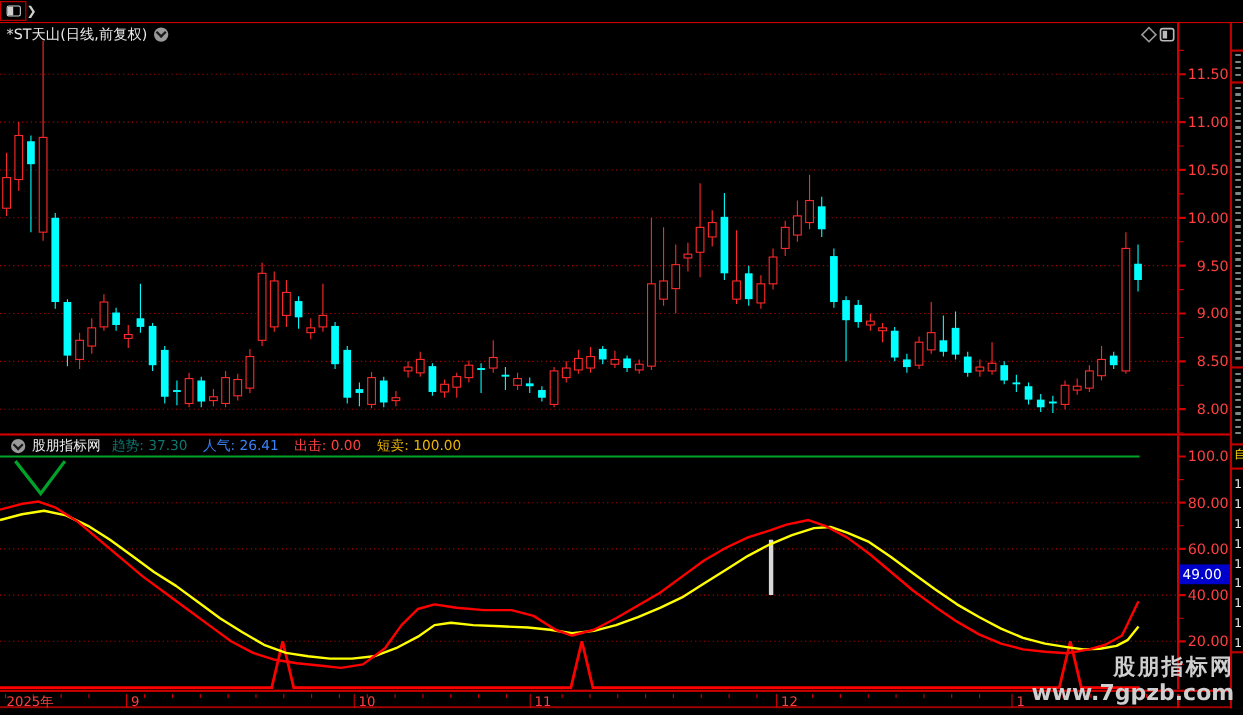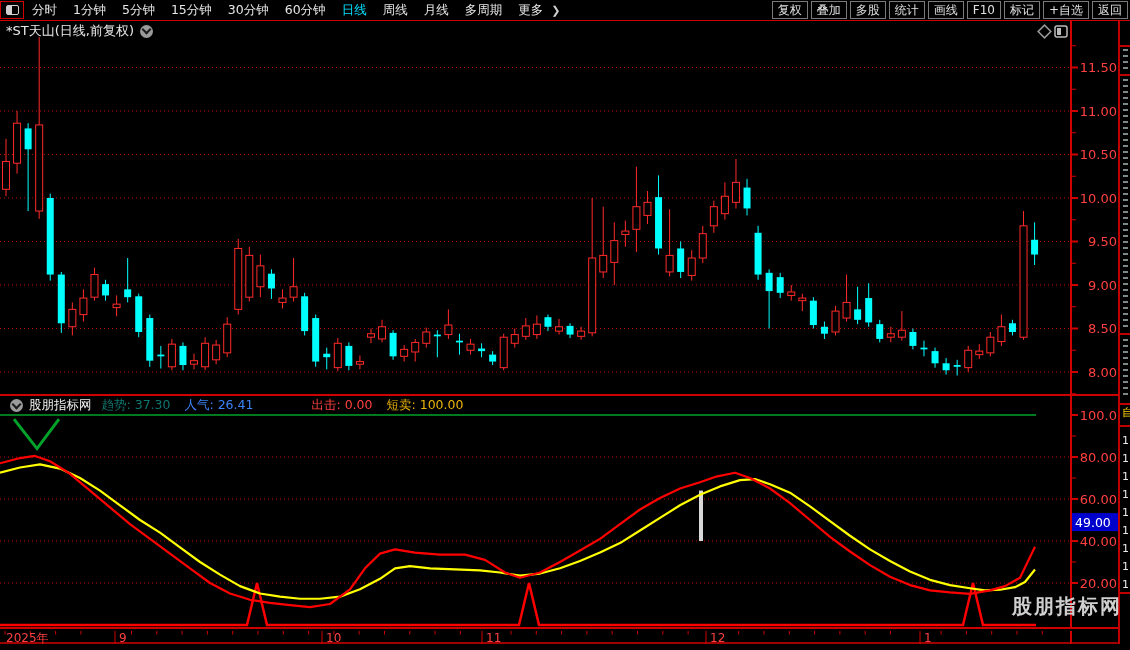--- a/index.html
+++ b/index.html
@@ -53,45 +53,21 @@
 </style>
 </head>
 <body>
 
 <div id="app">
 
   <div id="topbar">
     <div id="layout-btn">
       <span class="half-rect"></span>
     </div>
-    <div id="period-menu">
-        <span class="menu-item">分时</span>
-        <span class="menu-item">1分钟</span>
-        <span class="menu-item">5分钟</span>
-        <span class="menu-item">15分钟</span>
-        <span class="menu-item">30分钟</span>
-        <span class="menu-item">60分钟</span>
-        <span class="menu-item active">日线</span>
-        <span class="menu-item">周线</span>
-        <span class="menu-item">月线</span>
-        <span class="menu-item">多周期</span>
-        <span class="menu-item">更多</span>
-      </div>
     <span class="more-arrow">❯</span>
-    <div id="tool-group">
-        <span class="tool-btn">复权</span>
-        <span class="tool-btn">叠加</span>
-        <span class="tool-btn">多股</span>
-        <span class="tool-btn">统计</span>
-        <span class="tool-btn">画线</span>
-        <span class="tool-btn">F10</span>
-        <span class="tool-btn">标记</span>
-        <span class="tool-btn">+自选</span>
-        <span class="tool-btn">返回</span>
-      </div>
   </div>
 
   <div id="title-row">
     <span id="stock-title">*ST天山(日线,前复权)</span>
     <span class="circle-chevron"></span>
   </div>
 
   <svg id="main-chart" width="1130" height="373">
       <g>
         <line x1="0" y1="46.5" x2="1069" y2="46.5" stroke="#b80000" stroke-width="1" stroke-dasharray="1 3"></line>
@@ -327,21 +303,21 @@
         <rect x="1057" y="7" width="4" height="7" fill="#bbb"></rect>
       </g>
     </svg>
   <div id="divider"></div>
 
   <div id="indicator-header">
     <span class="circle-chevron"></span>
     <span id="indicator-name">股朋指标网</span>
   <span class="ind-field" style="color: #0f766e;">趋势: 37.30</span>
       <span class="ind-field" style="color: #3b82f6;">人气: 26.41</span>
-      <span class="ind-field" style="color: rgb(255, 64, 64); margin-left: 44px;">出击: 0.00</span>
+      <span class="ind-field" style="color: rgb(255, 64, 64);">出击: 0.00</span>
       <span class="ind-field" style="color: #eab308;">短卖: 100.00</span>
     </div>
   <svg id="indicator-chart" width="1130" height="231">
       <g>
         <line x1="0" y1="61" x2="1069" y2="61" stroke="#b80000" stroke-width="1" stroke-dasharray="1 3"></line>
         <line x1="0" y1="103" x2="1069" y2="103" stroke="#b80000" stroke-width="1" stroke-dasharray="1 3"></line>
         <line x1="0" y1="145" x2="1069" y2="145" stroke="#b80000" stroke-width="1" stroke-dasharray="1 3"></line>
         <line x1="0" y1="187" x2="1069" y2="187" stroke="#b80000" stroke-width="1" stroke-dasharray="1 3"></line>
       </g>
       <line x1="0" y1="19" x2="1036" y2="19" stroke="#00a32a" stroke-width="1.6"></line>
@@ -449,15 +425,16 @@
       <div class="strip-digit" style="top: 468px;">1</div>
       <div class="strip-digit" style="top: 486px;">1</div>
       <div class="strip-digit" style="top: 504px;">1</div>
       <div class="strip-digit" style="top: 522px;">1</div>
       <div class="strip-digit" style="top: 540px;">1</div>
       <div class="strip-digit" style="top: 558px;">1</div>
     </div>
 
   <div id="watermark">
     <div class="wm1">股朋指标网</div>
+    <div class="wm2">www.7gpzb.com</div>
   </div>
 
 </div>
 
 </body></html>

